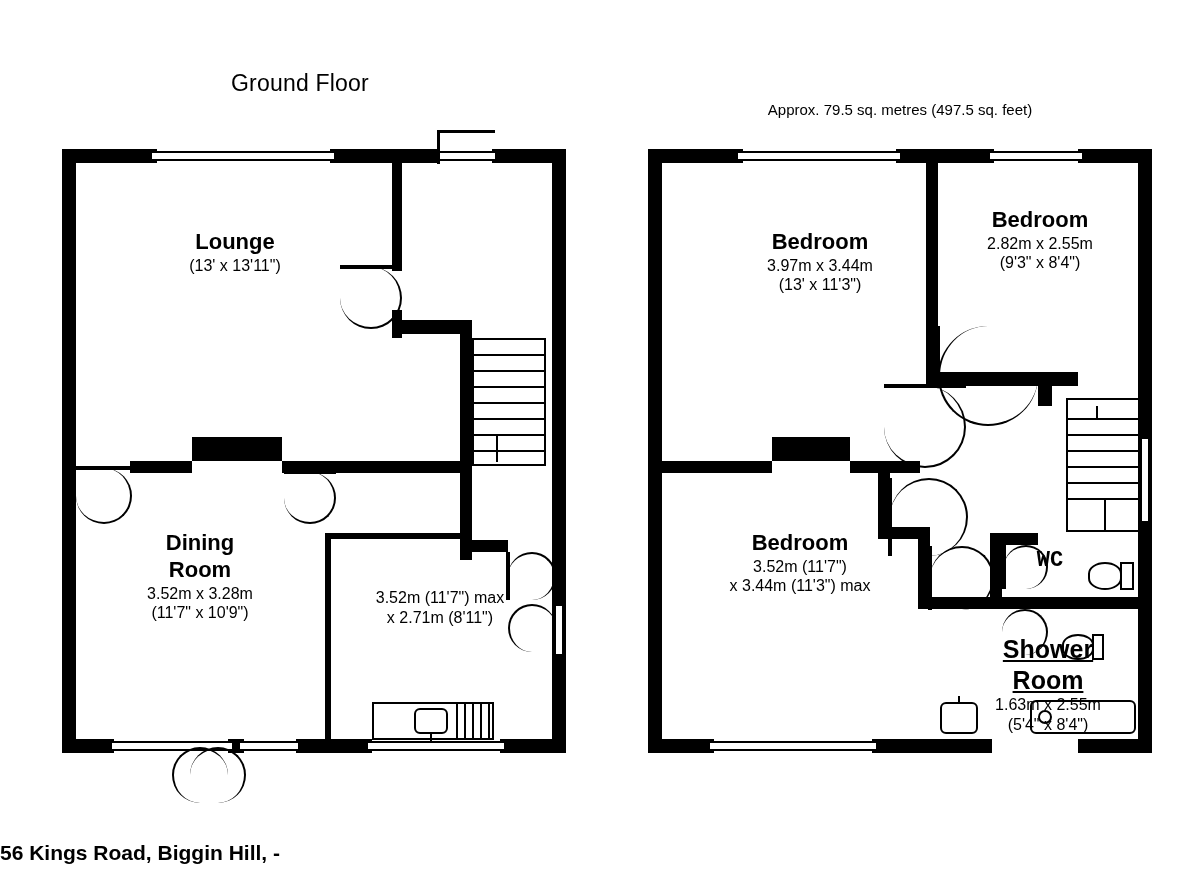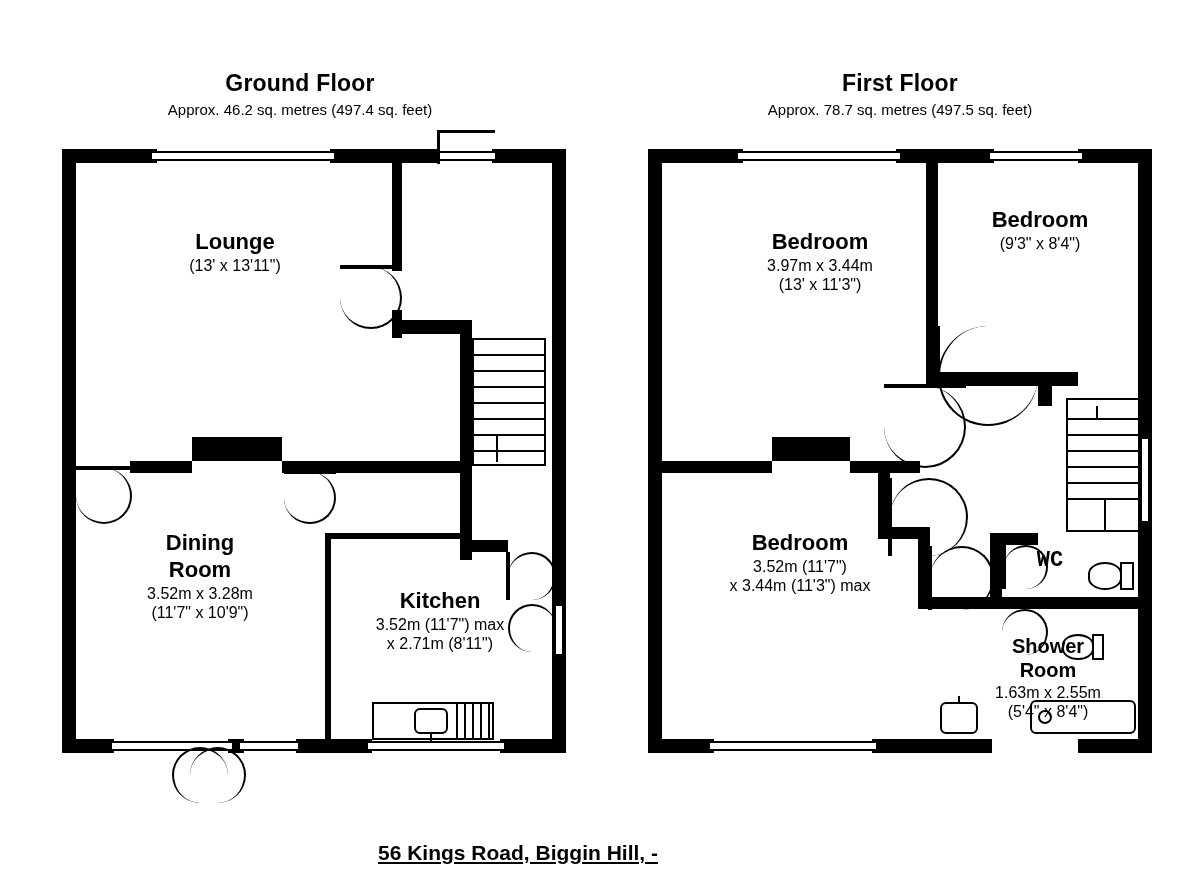--- a/index.html
+++ b/index.html
@@ -26,21 +26,21 @@
     height: 877px;
   }
   #plan-ground { left: 0; width: 600px; }
   #plan-first  { left: 600px; width: 600px; }
 
   .plan-title {
     position: absolute;
     width: 100%;
     text-align: center;
     font-size: 23px;
-    font-weight: bold;
+    font-weight: normal;
     top: 70px;
     letter-spacing: 0.2px;
   }
   .plan-sub {
     position: absolute;
     width: 100%;
     text-align: center;
     font-size: 15px;
     top: 101px;
   }
@@ -86,21 +86,21 @@
   }
   .label .nm {
     font-size: 22px;
     font-weight: bold;
     display: block;
   }
   .label .dim {
     font-size: 16px;
     display: block;
   }
-  .label.small .nm { font-size: 20px; }
+  .label.small .nm { font-size: 25px; text-decoration: underline; }
   .label .dimonly {
     font-size: 16px;
     display: block;
   }
 
   
   .stairs {
     position: absolute;
     box-sizing: border-box;
     border: 2px solid #000000;
@@ -141,36 +141,34 @@
   #footer-total {
     position: absolute;
     width: 1200px;
     text-align: center;
     top: 807px;
     font-size: 21px;
   }
   #footer-address {
     position: absolute;
     width: 1036px;
-    text-align: center;
+    text-align: left;
     top: 841px;
     font-size: 21px;
     font-weight: bold;
-    text-decoration: underline;
   }
 </style>
 </head>
 <body>
 
 <div id="page">
 
   <div class="plan" id="plan-ground">
 
     <div class="plan-title">Ground Floor</div>
-    <div class="plan-sub">Approx. 46.2 sq. metres (497.4 sq. feet)</div>
 
     <div class="wall" style="left:62px; top:149px; width:95px; height:14px;"></div>
     <div class="wall" style="left:330px; top:149px; width:108px; height:14px;"></div>
     <div class="wall" style="left:492px; top:149px; width:74px; height:14px;"></div>
     <div class="wall" style="left:62px; top:149px; width:14px; height:604px;"></div>
     <div class="wall" style="left:552px; top:149px; width:14px; height:604px;"></div>
     <div class="wall" style="left:62px; top:739px; width:52px; height:14px;"></div>
     <div class="wall" style="left:228px; top:739px; width:16px; height:14px;"></div>
     <div class="wall" style="left:296px; top:739px; width:76px; height:14px;"></div>
     <div class="wall" style="left:500px; top:739px; width:66px; height:14px;"></div>
@@ -244,30 +242,28 @@
 
 
     <div class="label" style="left:80px; top:530px; width:240px;">
       <span class="nm">Dining</span>
       <span class="nm">Room</span>
       <span class="dim">3.52m x 3.28m</span>
       <span class="dim">(11'7" x 10'9")</span>
     </div>
 
     <div class="label" style="left:320px; top:588px; width:240px;">
-      <span class="nm">Kitchen</span>
       <span class="dim">3.52m (11'7") max</span>
       <span class="dim">x 2.71m (8'11")</span>
     </div>
   </div>
 
   <div class="plan" id="plan-first">
 
-    <div class="plan-title">First Floor</div>
-    <div class="plan-sub">Approx. 78.7 sq. metres (497.5 sq. feet)</div>
+    <div class="plan-sub">Approx. 79.5 sq. metres (497.5 sq. feet)</div>
 
     <div class="wall" style="left:48px; top:149px; width:95px; height:14px;"></div>
     <div class="wall" style="left:296px; top:149px; width:98px; height:14px;"></div>
     <div class="wall" style="left:478px; top:149px; width:74px; height:14px;"></div>
     <div class="wall" style="left:48px; top:149px; width:14px; height:604px;"></div>
     <div class="wall" style="left:538px; top:149px; width:14px; height:604px;"></div>
     <div class="wall" style="left:48px; top:739px; width:66px; height:14px;"></div>
     <div class="wall" style="left:272px; top:739px; width:120px; height:14px;"></div>
     <div class="wall" style="left:478px; top:739px; width:74px; height:14px;"></div>
 
@@ -336,20 +332,21 @@
     <div class="thinline" style="left:358px; top:696px; width:2px; height:8px;"></div>
 
     <div class="label" style="left:100px; top:229px; width:240px;">
       <span class="nm">Bedroom</span>
       <span class="dim">3.97m x 3.44m</span>
       <span class="dim">(13' x 11'3")</span>
     </div>
 
     <div class="label" style="left:320px; top:207px; width:240px;">
       <span class="nm">Bedroom</span>
+      <span class="dim">2.82m x 2.55m</span>
       <span class="dim">(9'3" x 8'4")</span>
     </div>
 
     <div class="label" style="left:50px; top:530px; width:300px;">
       <span class="nm">Bedroom</span>
       <span class="dim">3.52m (11'7")</span>
       <span class="dim">x 3.44m (11'3") max</span>
     </div>
 
     <div class="label" style="left:400px; top:548px; width:100px;font-family:Liberation Mono, monospace;">

